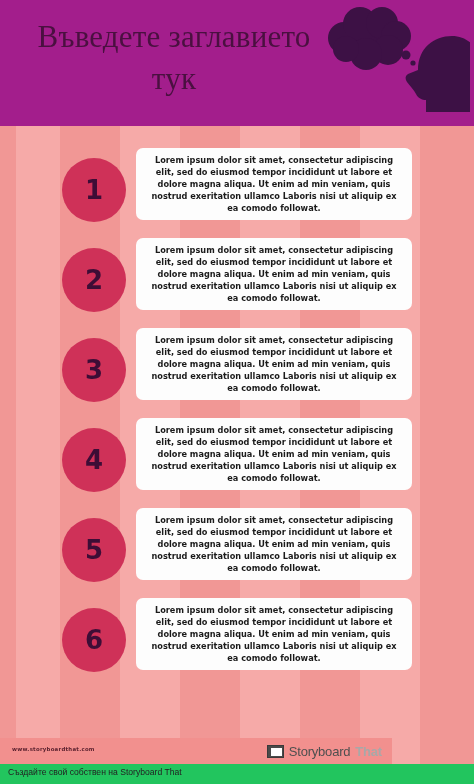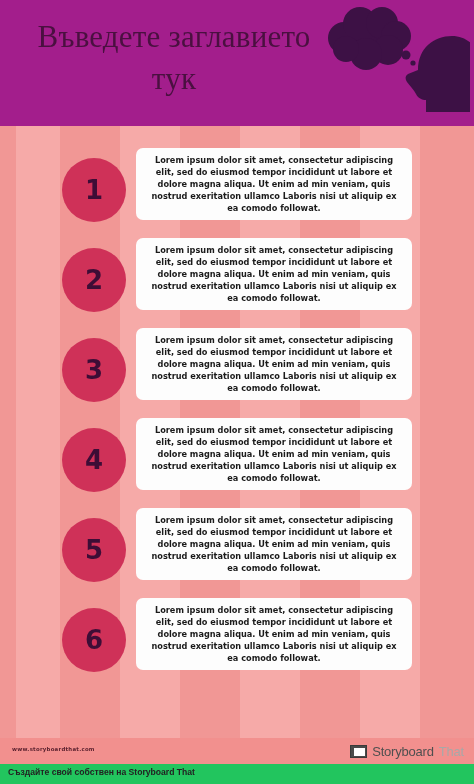--- a/index.html
+++ b/index.html
@@ -144,21 +144,21 @@
     line-height: 1.46;
     color: #1b1b1b;
     text-align: center;
   }
 
   
   .footer {
     position: absolute;
     left: 0;
     top: 738px;
-    width: 474px;
+    width: 392px;
     height: 26px;
     background: #f2908e;
   }
   .footer-url {
     position: absolute;
     left: 12px;
     top: 8px;
     font-family: "DejaVu Sans", sans-serif;
     font-weight: bold;
     font-size: 5.4px;
@@ -192,30 +192,31 @@
   }
   .brand-word {
     font-family: "Liberation Sans", sans-serif;
     font-size: 13px;
     font-weight: normal;
     color: #4f4f4f;
     letter-spacing: -0.2px;
   }
   .brand-word-light {
     color: #a8a8a8;
+    font-weight: bold;
   }
 
   
   .caption {
     position: absolute;
     left: 8px;
     top: 767px;
     font-family: "Liberation Sans", sans-serif;
     font-size: 8.6px;
-    font-weight: bold;
+    font-weight: normal;
     color: #222222;
   }
 </style>
 </head>
 <body>
 
 <div class="page">
 
   <div class="poster">
 

